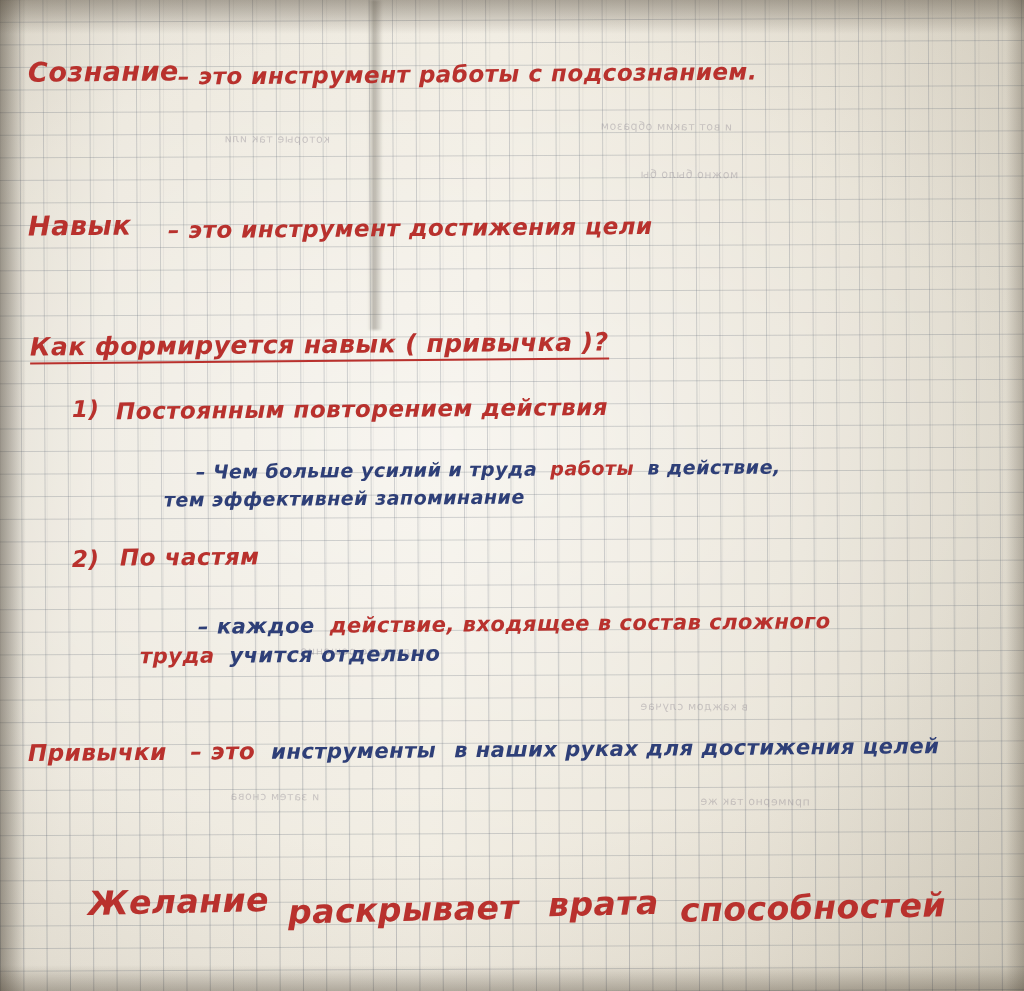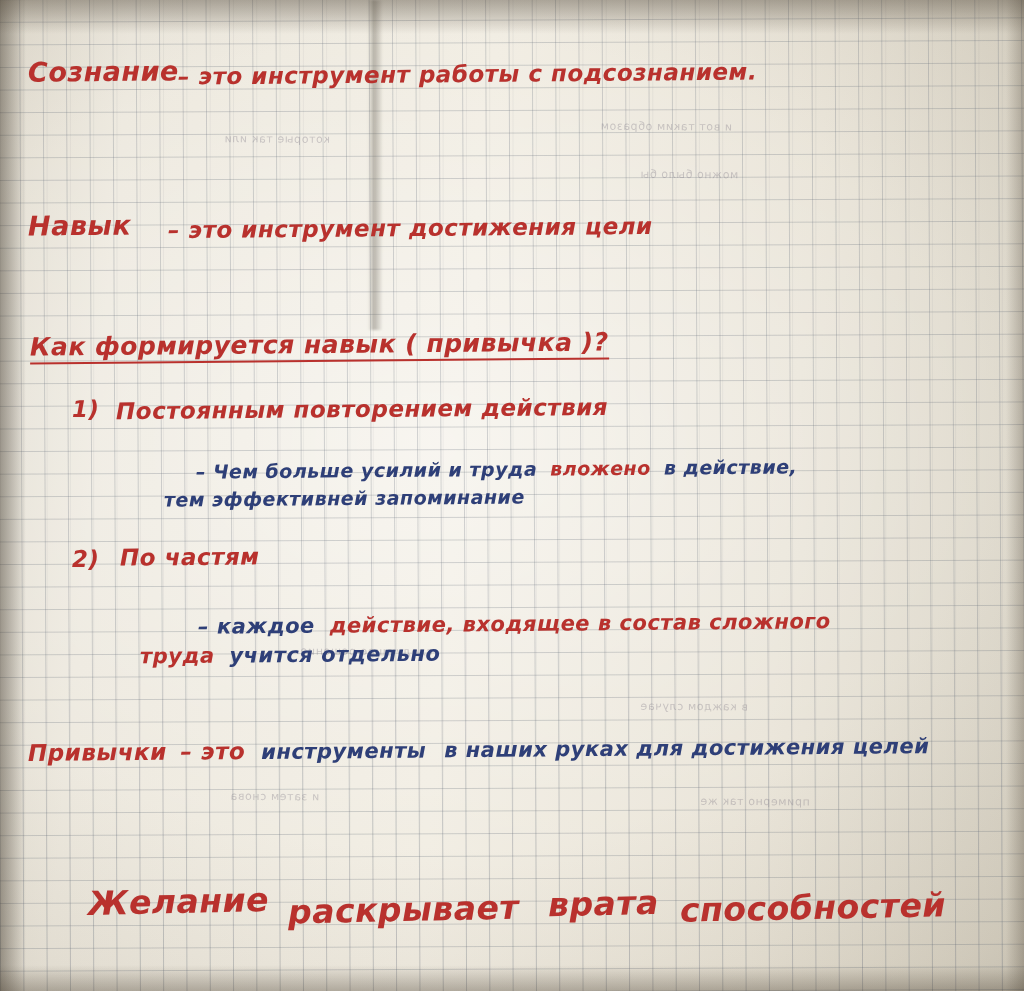--- a/index.html
+++ b/index.html
@@ -138,40 +138,40 @@
   <div class="hw red s28 rot-b" style="left:28px; top:210px;">Навык</div>
   <div class="hw red s24 rot-b" style="left:168px; top:215px;">– это  инструмент  достижения  цели</div>
 
   <div class="hw red s26 rot-b ul" style="left:30px; top:330px;">Как  формируется  навык ( привычка )?</div>
 
   <div class="hw red s24 rot-b" style="left:72px; top:396px;">1)</div>
   <div class="hw red s24 rot-b" style="left:116px; top:396px;">Постоянным повторением действия</div>
 
   <div class="hw s20 rot-b mix" style="left:196px; top:458px;">
     <span class="blue">– Чем больше усилий и труда</span>
-    <span class="red" style="margin-left:6px;">вложено</span>
+    <span class="red" style="margin-left:6px;">работы</span>
     <span class="blue" style="margin-left:6px;">в действие,</span>
   </div>
   <div class="hw blue s20 rot-b" style="left:164px; top:487px;">тем эффективней запоминание</div>
 
   <div class="hw red s24 rot-b" style="left:72px; top:546px;">2)</div>
   <div class="hw red s24 rot-b" style="left:120px; top:544px;">По частям</div>
 
   <div class="hw s22 rot-b mix" style="left:198px; top:612px;">
     <span class="blue">– каждое</span>
     <span class="red" style="margin-left:7px;">действие, входящее  в  состав  сложного</span>
   </div>
   <div class="hw s22 rot-b mix" style="left:140px; top:643px;">
     <span class="red">труда</span>
     <span class="blue" style="margin-left:7px;">учится  отдельно</span>
   </div>
 
   <div class="hw s22 rot-b mix" style="left:28px; top:736px;">
     <span class="red s24">Привычки</span>
-    <span class="red s24" style="margin-left:6px;">– это</span>
+    <span class="red s24" style="margin-left:16px;">– это</span>
     <span class="blue" style="margin-left:8px;">инструменты</span>
     <span class="blue" style="margin-left:10px;">в  наших  руках  для  достижения  целей</span>
   </div>
 
   <div class="hw red s34 rot-c" style="left:88px; top:882px;">Желание</div>
   <div class="hw red s34 rot-c" style="left:288px; top:890px;">раскрывает</div>
   <div class="hw red s34 rot-c" style="left:548px; top:884px;">врата</div>
   <div class="hw red s34 rot-c" style="left:680px; top:888px;">способностей</div>
 
   <div class="gutter-left"></div>

